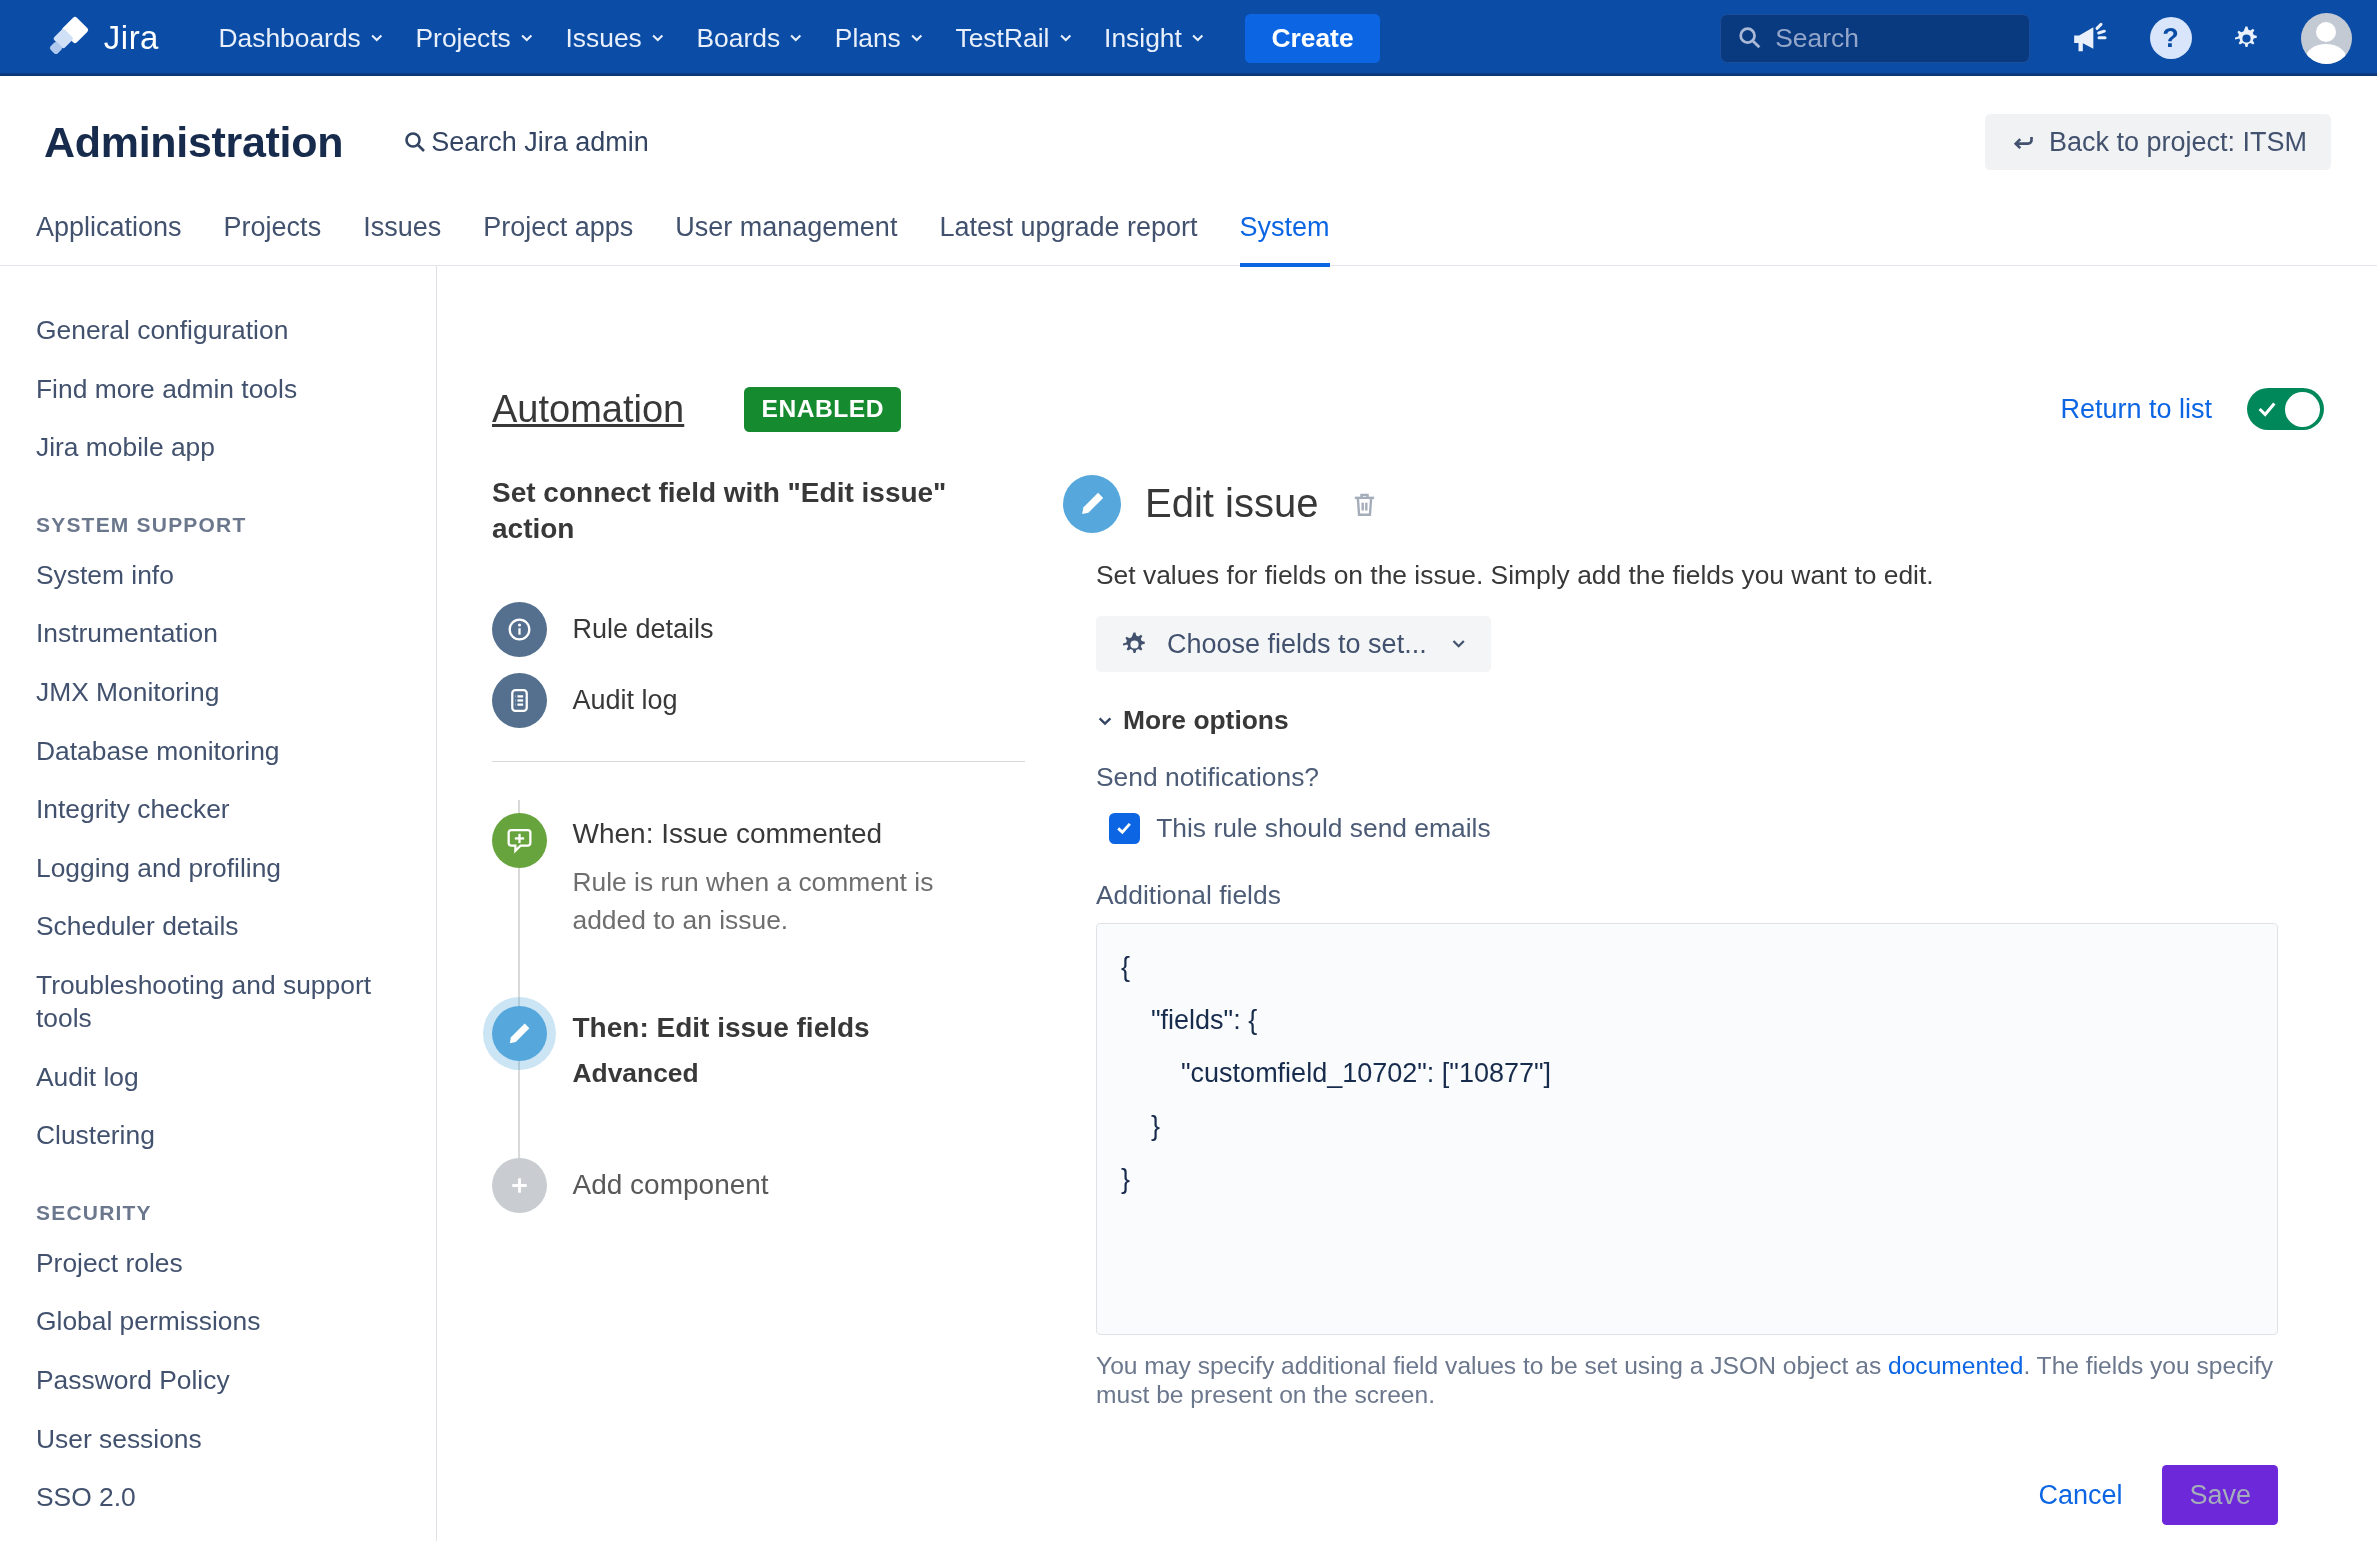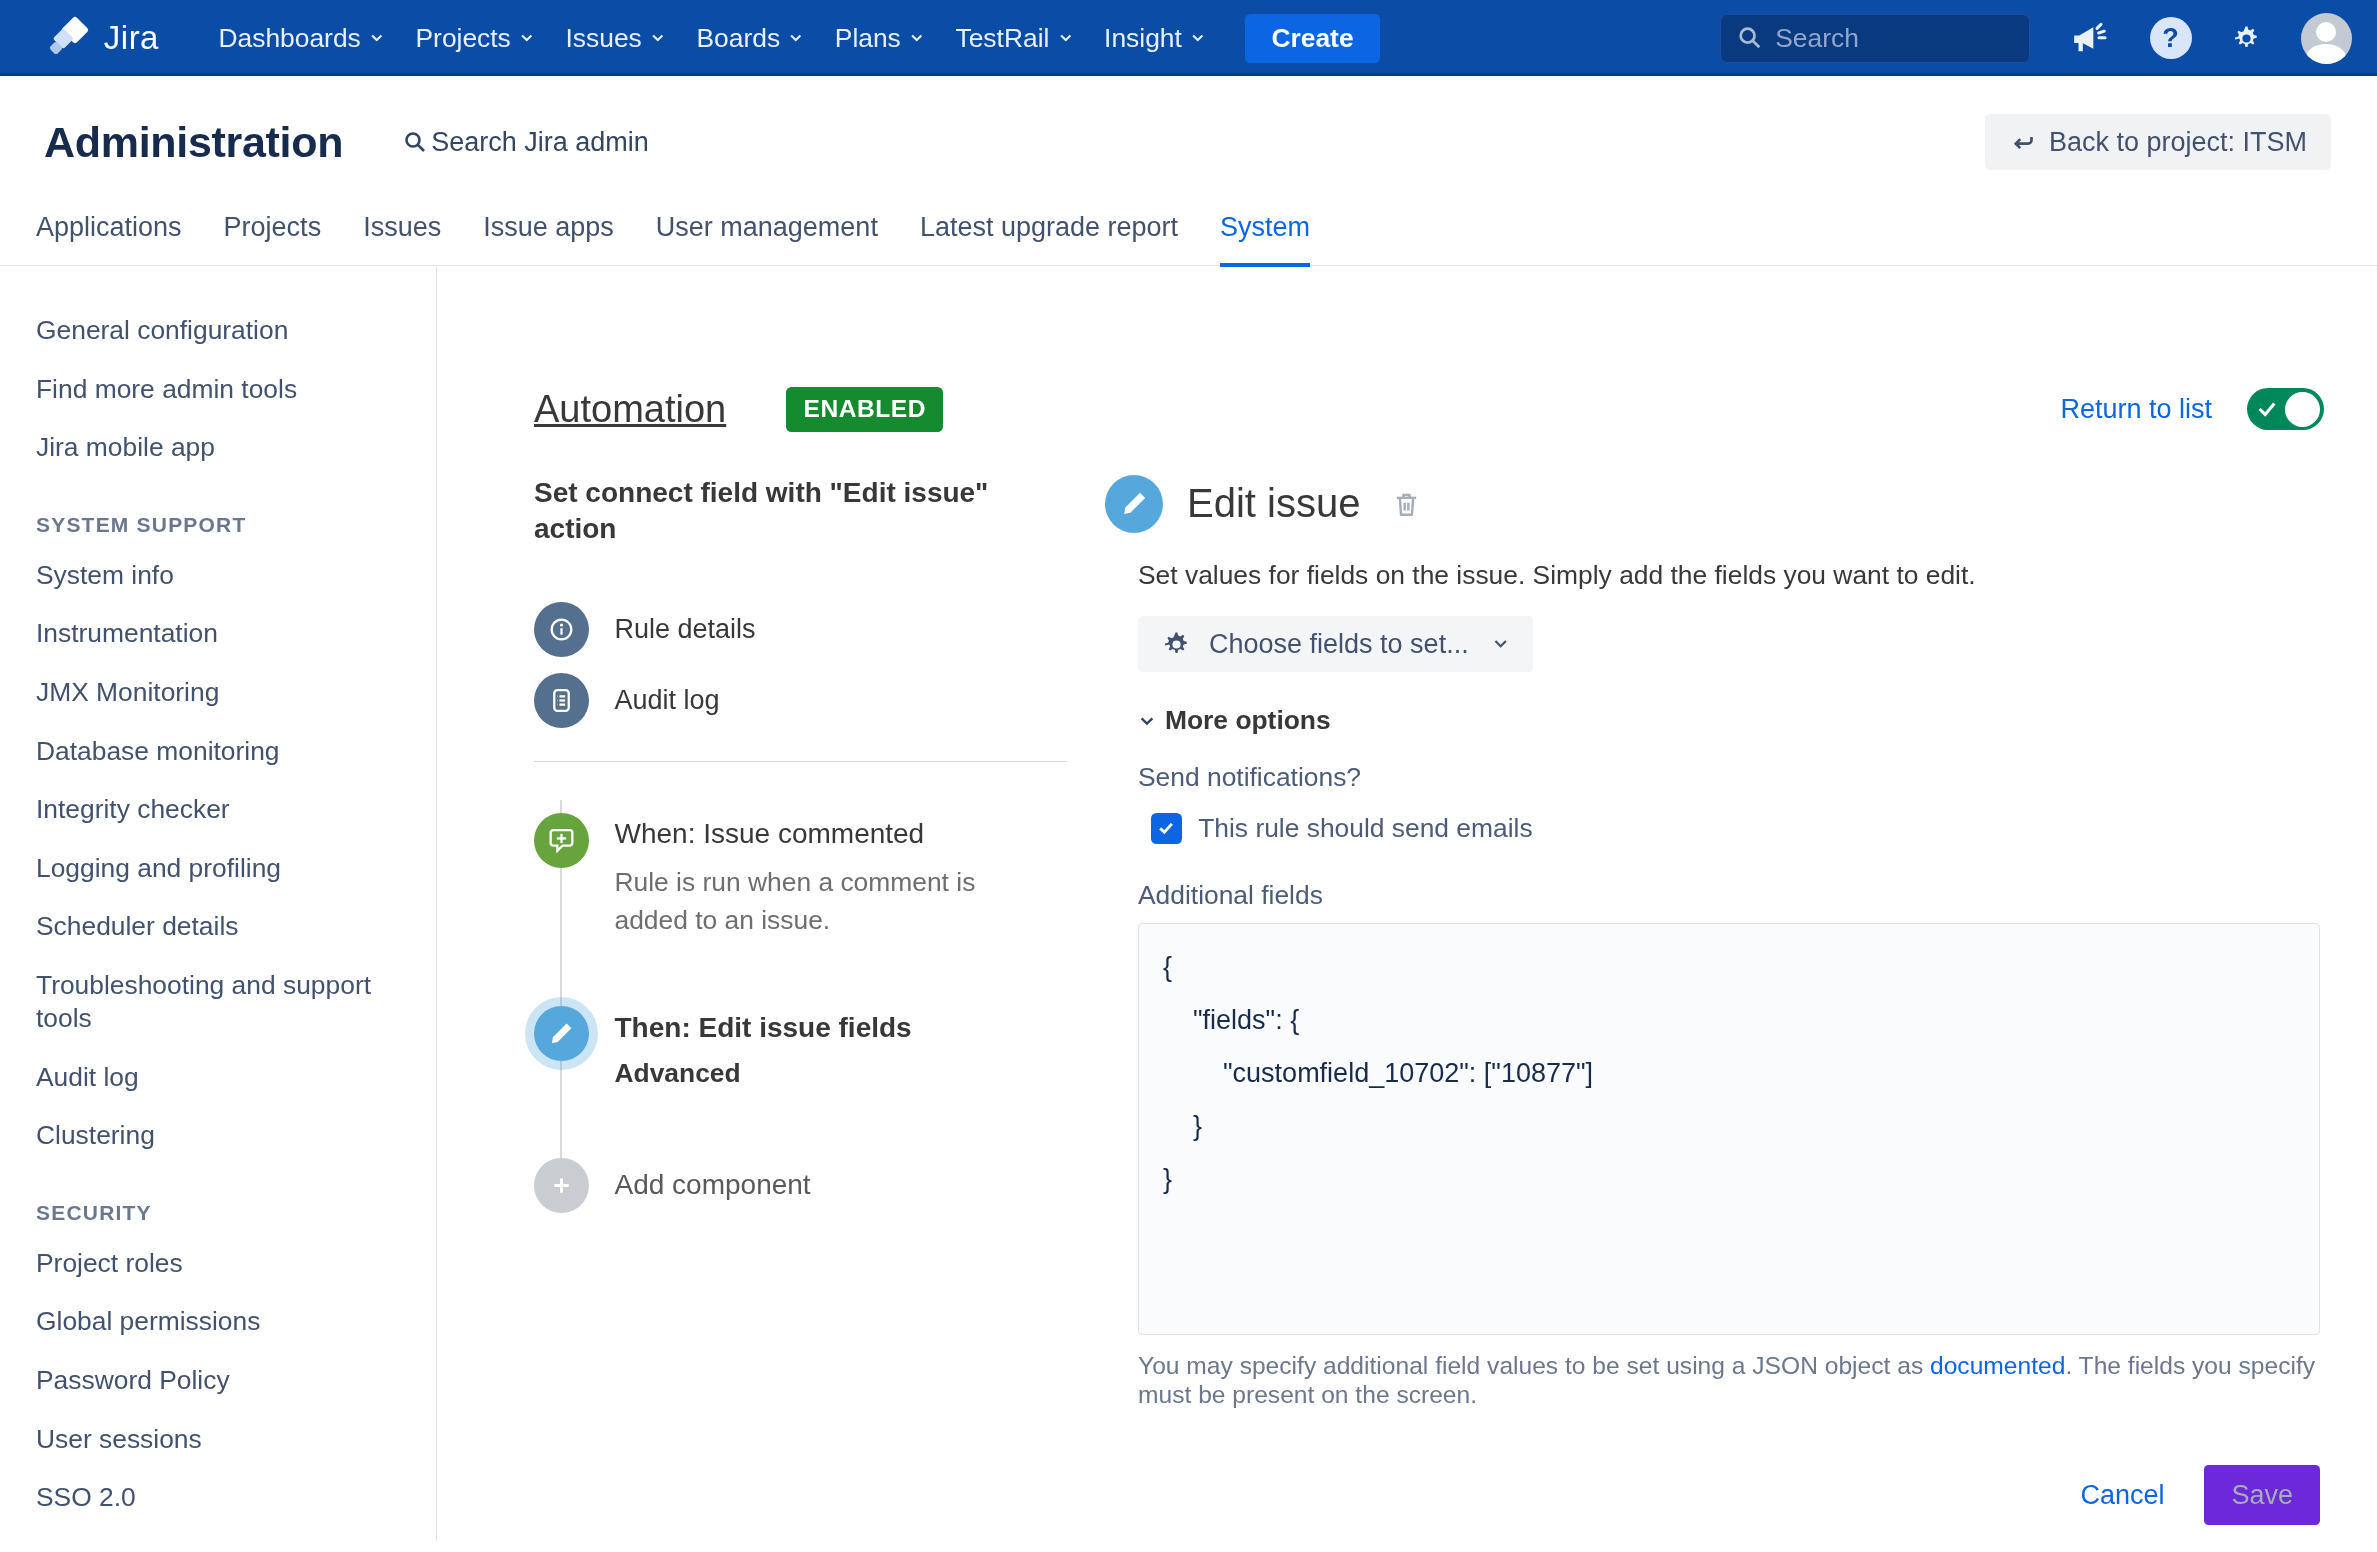--- a/index.html
+++ b/index.html
@@ -62,21 +62,21 @@
     font-family:"Liberation Sans", sans-serif;
   }
   .back-btn svg { width:27px; height:27px; stroke:#42526E; stroke-width:2.4; fill:none; }
 
   
   .tabs { display:flex; gap:42px; padding:42px 0 0 36px; border-bottom:1.8px solid #E4E6EB; }
   .tab { font-size:27px; color:#42526E; padding-bottom:20px; cursor:pointer; border-bottom:4.6px solid transparent; margin-bottom:-1.8px; white-space:nowrap; }
   .tab.active { color:#0C66E4; font-weight:500; border-bottom-color:#0C66E4; }
 
   
-  .content { display:flex; height:1275px;gap:42px; }
+  .content { display:flex; height:1275px; }
   .sidebar { width:437px; flex:none; border-right:1.8px solid #DFE1E6; padding:35px 18px 0 36px; overflow:hidden; }
   .side-item { list-style:none; font-size:26.4px; color:#42526E; padding:12.8px 0; line-height:33px;
     max-width:375px; cursor:pointer; }
   .side-heading { font-size:21px; font-weight:700; letter-spacing:1.2px; color:#6B778C;
     margin:36px 0 9px 0; }
 
   .main { flex:1; position:relative; padding:0 53px 0 55px; }
   .main-header { margin-top:121px; display:flex; align-items:center; }
   .main-title { font-size:38px; font-weight:400; color:#383838;text-decoration:underline; }
   .status-badge {
@@ -261,21 +261,21 @@
           <polyline points="10 9 6 13 10 17" fill="none"></polyline>
       </svg>
       <span>Back to project: ITSM</span>
     </button>
   </section>
 
   <nav class="tabs">
     <div class="tab">Applications</div>
     <div class="tab">Projects</div>
     <div class="tab">Issues</div>
-    <div class="tab">Issue apps</div>
+    <div class="tab">Project apps</div>
     <div class="tab">User management</div>
     <div class="tab">Latest upgrade report</div>
     <div class="tab active">System</div>
   </nav>
 
   <div class="content">
 
     <aside class="sidebar">
       <ul>
         <li class="side-item">General configuration</li>

